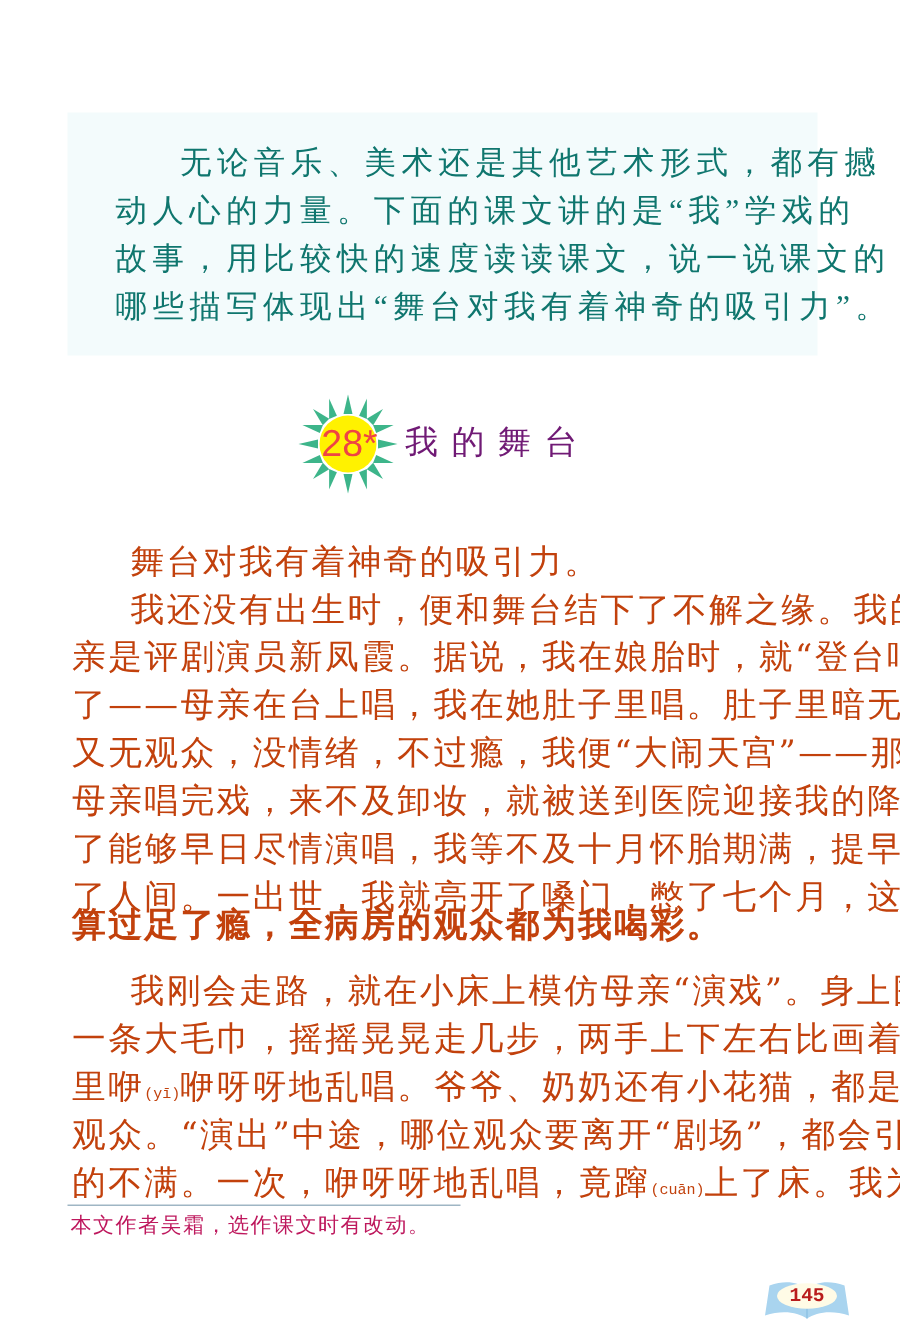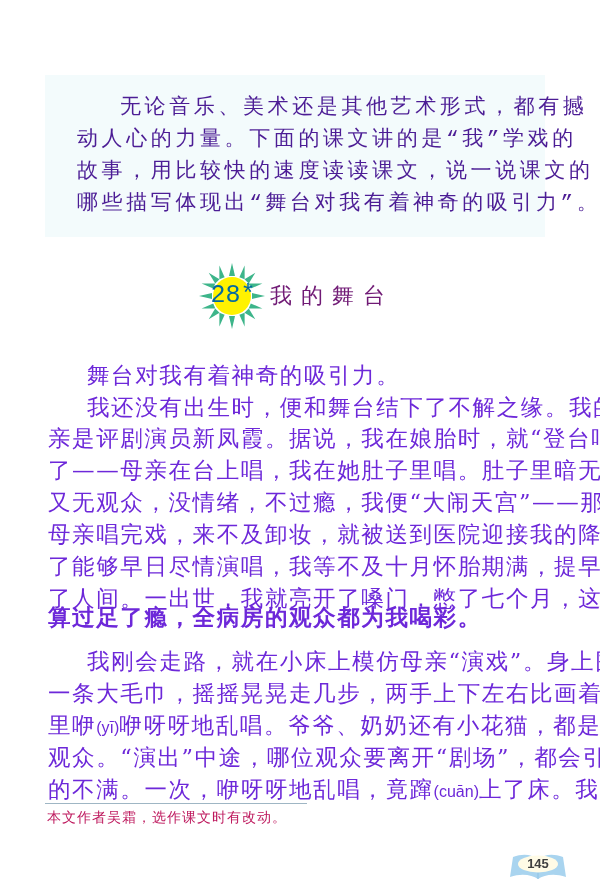--- a/index.html
+++ b/index.html
@@ -25,22 +25,22 @@
     }
     .intro-line {
       position: absolute;
       left: 77px;
       width: 470px;
       font-size: 21px;
       line-height: 32px;
       height: 32px;
       white-space: nowrap;
       letter-spacing: 3.6px;
-      color: #4c1d95;
-      font-family: Liberation Mono, monospace;
+      color: #0f766e;
+      font-family: Liberation Serif, serif;
     }
     .lesson-header {
       position: absolute;
       left: 198px;
       top: 262px;
       width: 220px;
       height: 68px;
     }
     .lesson-badge {
       position: absolute;
@@ -51,52 +51,52 @@
     }
     .lesson-badge svg {
       display: block;
     }
     .lesson-number {
       position: absolute;
       left: 12px;
       top: 19px;
       width: 46px;
       text-align: center;
-      font-family: Liberation Mono, monospace;
+      font-family: Liberation Sans, sans-serif;
       font-size: 25px;
       line-height: 30px;
-      color: #0369a1;
+      color: #ef4444;
     }
     .lesson-title {
       position: absolute;
       left: 72px;
       top: 19px;
       font-size: 22px;
       line-height: 30px;
       letter-spacing: 9px;
       color: #701a75;
       white-space: nowrap;
     }
     .body-line {
       position: absolute;
       left: 48px;
       width: 500px;
       font-size: 22.5px;
       line-height: 32px;
       height: 32px;
       white-space: nowrap;
       letter-spacing: 1.6px;
-      color: #6d28d9;
+      color: #c2410c;
     }
     .indent {
       left: 87px;
     }
     .pinyin {
-      font-family: Liberation Sans, sans-serif;
-      font-size: 16px;
+      font-family: Liberation Mono, monospace;
+      font-size: 10px;
       letter-spacing: 0;
     }
     .footnote-rule {
       position: absolute;
       left: 45px;
       top: 803px;
       width: 262px;
       height: 1px;
       background: #9fb6c4;
     }
@@ -116,25 +116,25 @@
       top: 851px;
       width: 56px;
       height: 30px;
     }
     .page-number {
       position: absolute;
       left: 0;
       top: 4px;
       width: 56px;
       text-align: center;
-      font-family: Liberation Sans, sans-serif;
+      font-family: Liberation Mono, monospace;
       font-weight: bold;
       font-size: 13px;
       line-height: 18px;
-      color: #404040;
+      color: #b91c1c;
     }
   </style>
 </head>
 <body>
 
 <div class="intro-box"></div>
 <div class="intro-line" style="left:120px; top:92px;">无论音乐、美术还是其他艺术形式，都有撼</div>
 <div class="intro-line" style="top:124px;text-align:right;">动人心的力量。下面的课文讲的是“我”学戏的</div>
 <div class="intro-line" style="top:156px;">故事，用比较快的速度读读课文，说一说课文的</div>
 <div class="intro-line" style="top:188px;">哪些描写体现出“舞台对我有着神奇的吸引力”。</div>

